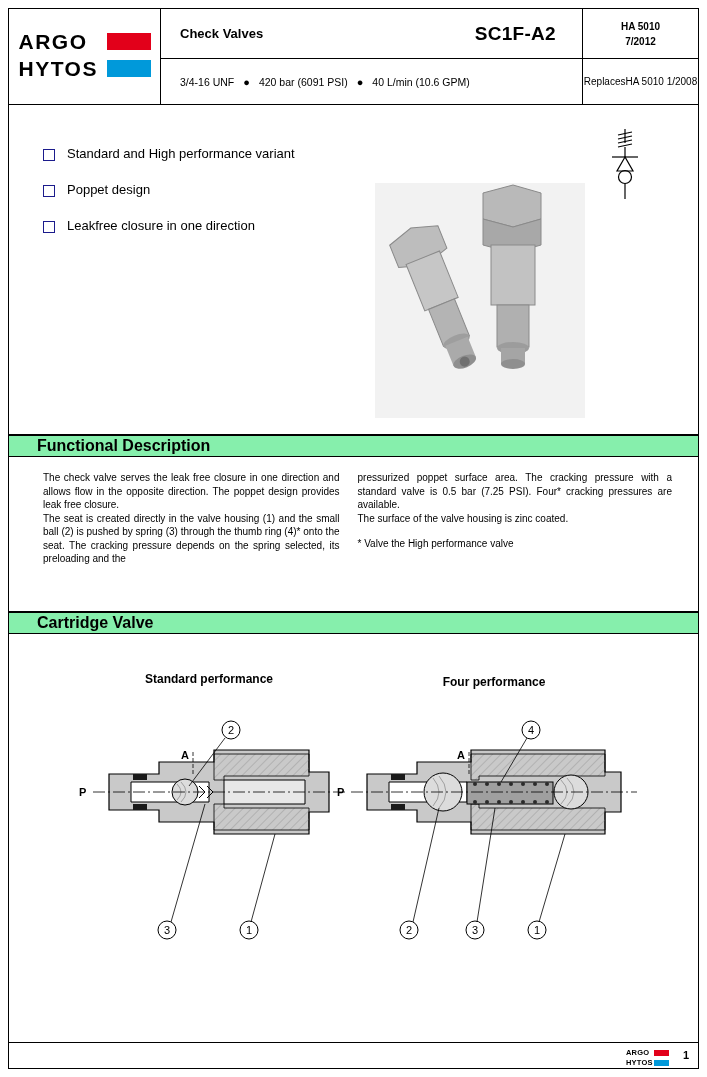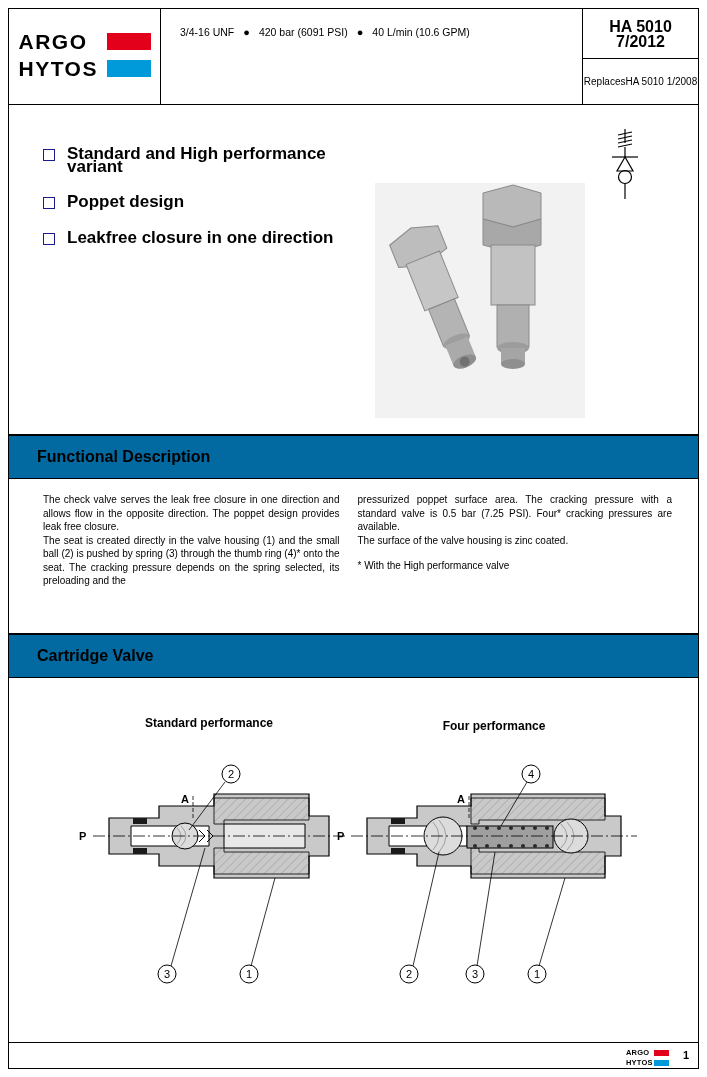--- a/index.html
+++ b/index.html
@@ -109,21 +109,21 @@
     text-align: center;
   }
   .doc-top {
     height: 50px;
     border-bottom: 1px solid #000;
     box-sizing: border-box;
     display: flex;
     flex-direction: column;
     align-items: center;
     justify-content: center;
-    font-size: 16px;
+    font-size: 10px;
     font-weight: bold;
     line-height: 15px;
   }
   .doc-bottom {
     height: 45px;
     display: flex;
     flex-direction: row;
     align-items: center;
     justify-content: center;
     font-size: 10px;
@@ -150,22 +150,22 @@
   }
   .checkbox {
     width: 10px;
     height: 10px;
     border: 1.4px solid #1b1b8c;
     margin-right: 12px;
     margin-top: 2px;
     flex: none;
   }
   .feature-label {
-    font-size: 17px;
-    font-weight: bold;
+    font-size: 13px;
+    font-weight: normal;
     line-height: 13px;
   }
 
   
   .symbol {
     position: absolute;
     right: 38px;
     top: 22px;
     width: 70px;
     height: 80px;
@@ -176,22 +176,22 @@
     position: absolute;
     left: 366px;
     top: 78px;
     width: 210px;
     height: 235px;
     background: #f2f2f2;
   }
 
   
   .banner {
-    height: 44px;
-    background: #0369a1;
+    height: 22px;
+    background: #86efac;
     border-bottom: 1px solid #000;
     border-top: 1px solid #000;
     display: flex;
     align-items: center;
     box-sizing: border-box;
   }
   .banner-title {
     font-size: 16px;
     font-weight: bold;
     padding-left: 28px;
@@ -292,20 +292,24 @@
           <div class="logo-bar bar-red"></div>
         </div>
         <div class="logo-row">
           <div class="logo-word">HYTOS</div>
           <div class="logo-bar bar-blue"></div>
         </div>
       </div>
     </div>
 
     <div class="title-cell">
+      <div class="title-top">
+        <div class="prod-family">Check Valves</div>
+        <div class="prod-code">SC1F-A2</div>
+      </div>
       <div class="title-bottom">
         <span>3/4-16 UNF</span>
         <span class="spec-dot">●</span>
         <span>420 bar (6091 PSI)</span>
         <span class="spec-dot">●</span>
         <span>40 L/min (10.6 GPM)</span>
       </div>
     </div>
 
     <div class="doc-cell">
@@ -377,21 +381,21 @@
   </div>
 
   <div class="func-body">
     <div class="col left">
       <p>The check valve serves the leak free closure in one direction and allows flow in the opposite direction. The poppet design provides leak free closure.</p>
       <p>The seat is created directly in the valve housing (1) and the small ball (2) is pushed by spring (3) through the thumb ring (4)* onto the seat. The cracking pressure depends on the spring selected, its preloading and the</p>
     </div>
     <div class="col right">
       <p>pressurized poppet surface area. The cracking pressure with a standard valve is 0.5 bar (7.25 PSI).   Four* cracking pressures are available.</p>
       <p>The surface of the valve housing is zinc coated.</p>
-      <p class="note">* With the High performance valve</p>
+      <p class="note">* Valve the High performance valve</p>
     </div>
   </div>
 
   <div class="banner">
     <div class="banner-title">Cartridge Valve</div>
   </div>
 
   <div class="cartridge-body">
     <div class="cap cap-std">Standard performance</div>
     <div class="cap cap-high">Four performance</div>

